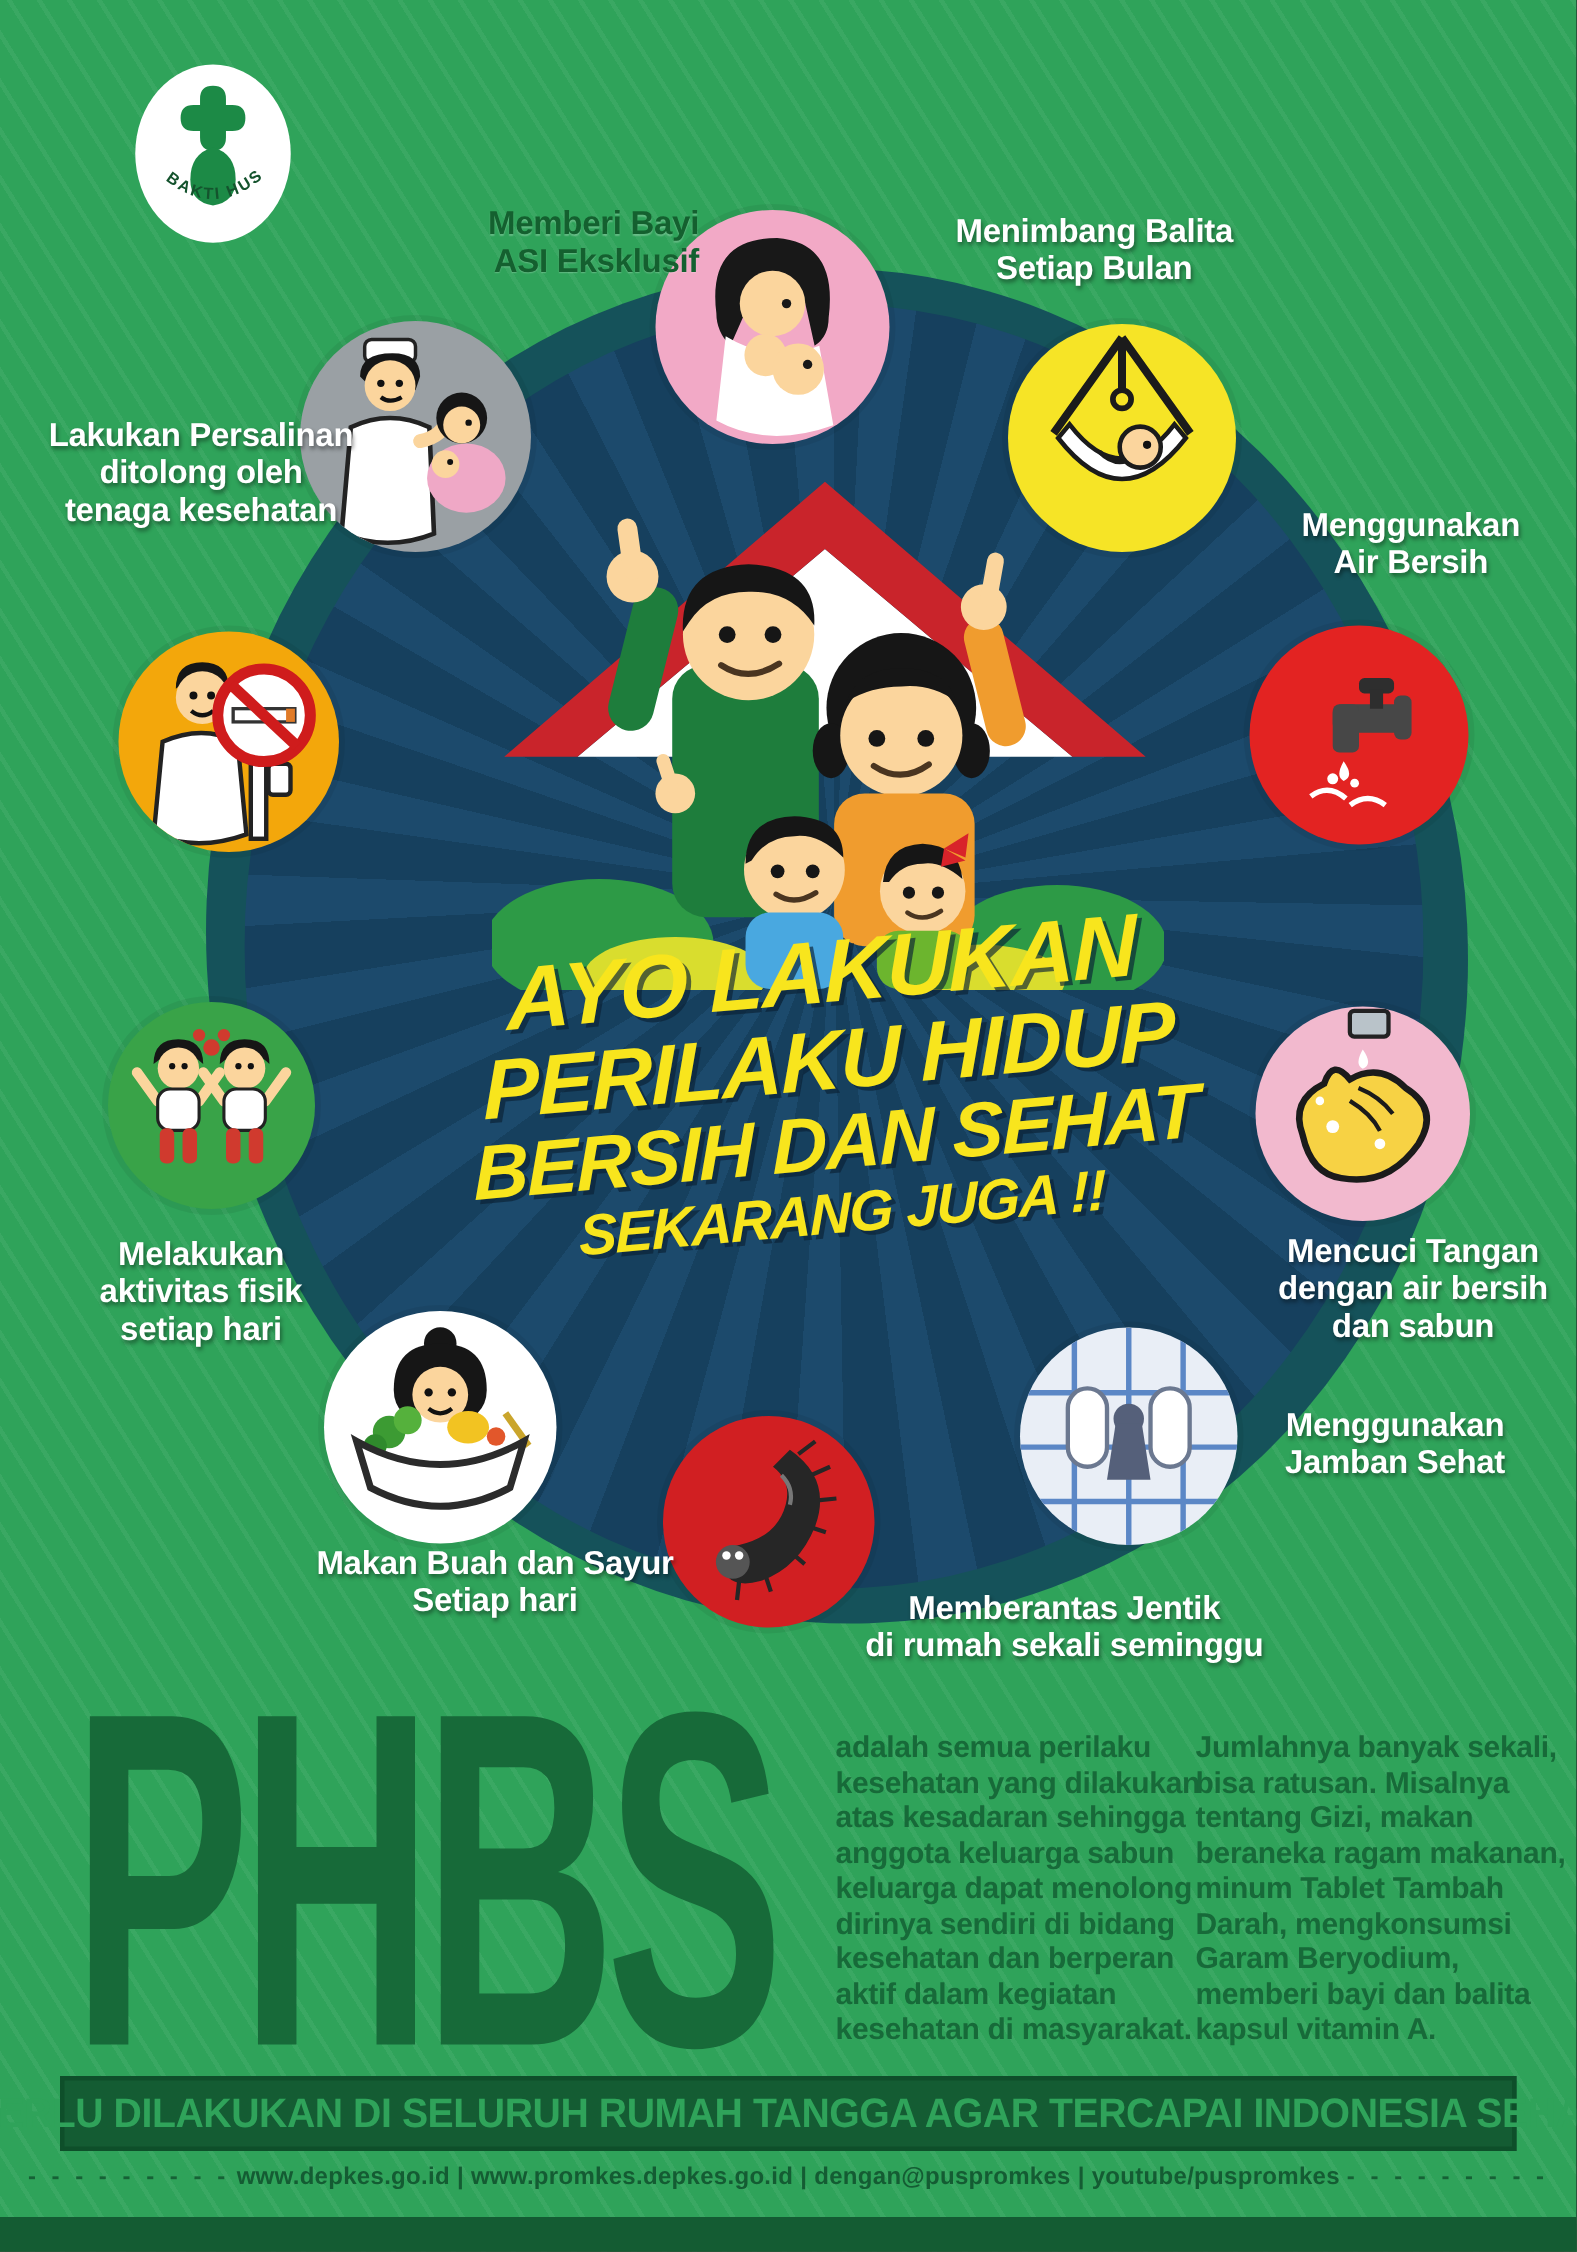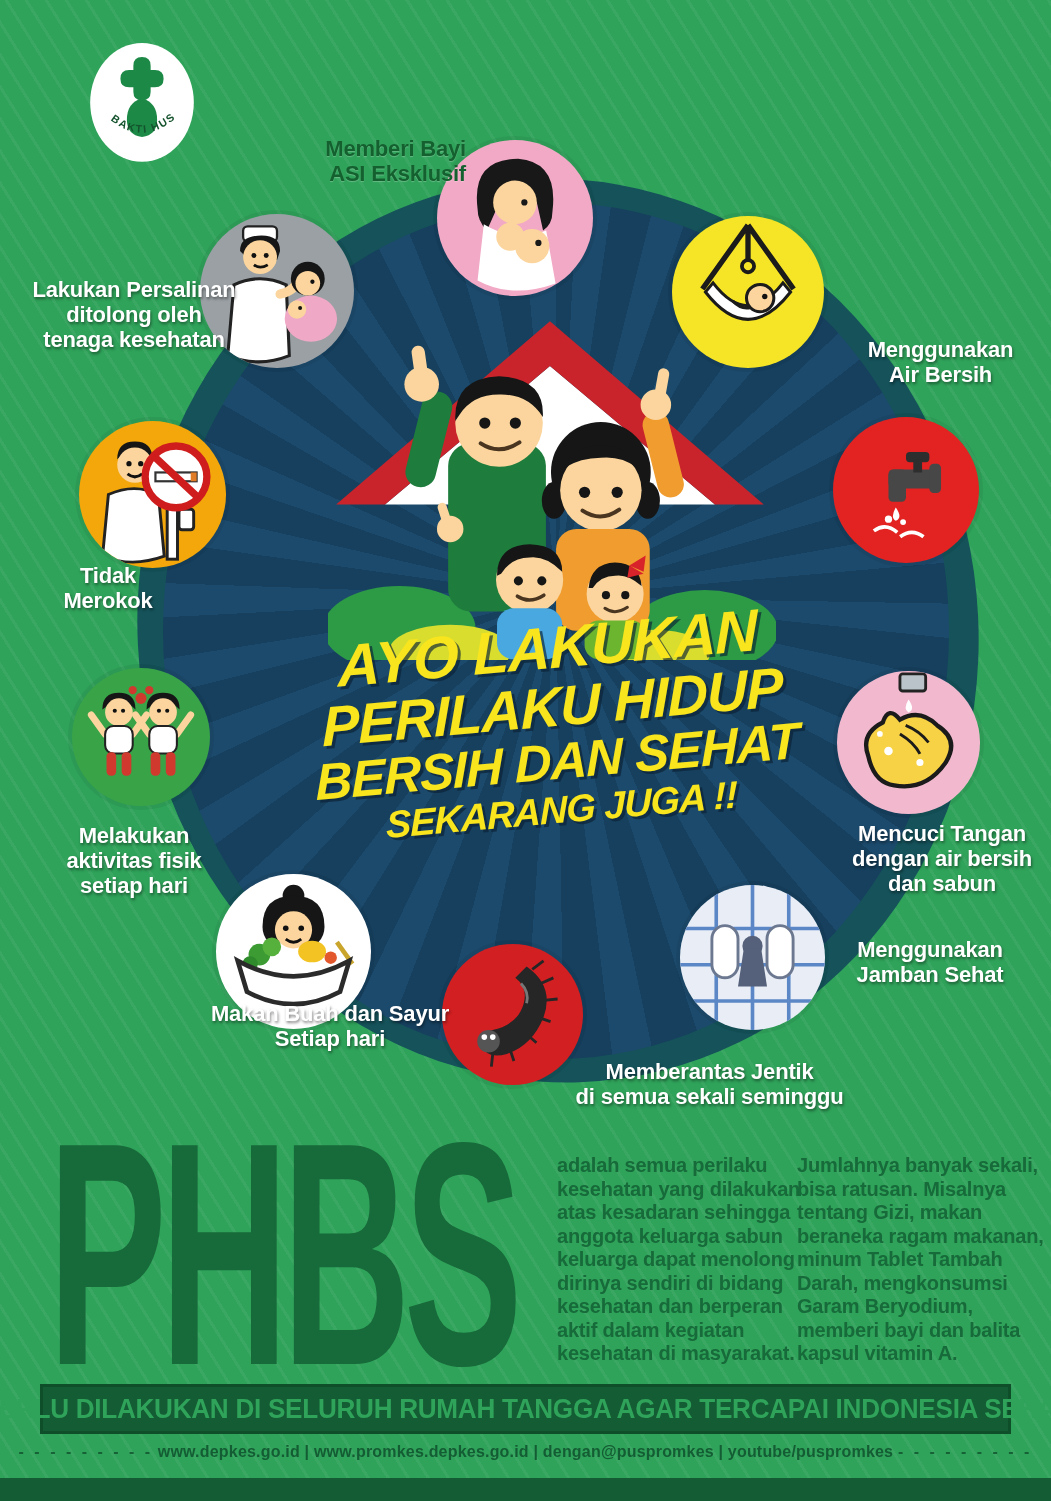--- a/index.html
+++ b/index.html
@@ -56,21 +56,21 @@
   .c-buah      {left:216px; top:874px; width:155px; height:155px;}
   .c-aktivitas {left:72px;  top:668px; width:138px; height:138px;}
   .c-rokok     {left:79px;  top:421px; width:147px; height:147px;}
   .c-persalinan{left:200px; top:214px; width:154px; height:154px;}
   .l-asi       {left:296px; top:136px; width:170px;text-align:right;}
   .l-menimbang {left:592px; top:141px; width:275px;}
   .l-air       {left:838px; top:337px; width:205px;}
   .l-cuci      {left:838px; top:821px; width:208px;}
   .l-jamban    {left:824px; top:937px; width:212px;}
   .l-jentik    {left:552px; top:1059px; width:315px;}
-  .l-buah      {left:192px; top:1001px; width:276px;}
+  .l-buah      {left:192px; top:1029px; width:276px;}
   .l-aktivitas {left:38px;  top:823px; width:192px;}
   .l-rokok     {left:28px;  top:563px; width:160px;}
   .l-persalinan{left:18px;  top:277px; width:232px;text-align:center;}
   
   .phbs-title{
     position:absolute; left:48px; top:1105px; color:#176a39; font-weight:bold;
     font-size:318px; line-height:0.94; letter-spacing:-12px;
     transform:scaleX(0.56); transform-origin:left top; white-space:nowrap;
   }
   .para{
@@ -320,36 +320,36 @@
       <circle cx="70" cy="45" r="8" fill="#fbd59d"></circle>
         <circle cx="73" cy="44" r="1.4" fill="#111"></circle>
       <ellipse cx="72" cy="68" rx="17" ry="15" fill="#efa8c6"></ellipse>
       <circle cx="63" cy="62" r="6" fill="#fbd59d"></circle>
         <circle cx="65" cy="61" r="1.3" fill="#111"></circle>
     </svg>
   </div>
 
   <div class="blabel dark l-asi">Memberi Bayi
 ASI Eksklusif</div>
+  <div class="blabel l-menimbang">Menimbang Balita
+Setiap Bulan</div>
   <div class="blabel l-air">Menggunakan
 Air Bersih</div>
   <div class="blabel l-cuci">Mencuci Tangan
 dengan air bersih
 dan sabun</div>
   <div class="blabel l-jamban">Menggunakan
 Jamban Sehat</div>
   <div class="blabel l-jentik">Memberantas Jentik
-di semua sekali seminggu</div>
+di rumah sekali seminggu</div>
   <div class="blabel l-buah">Makan Buah dan Sayur
 Setiap hari</div>
   <div class="blabel l-aktivitas">Melakukan
 aktivitas fisik
 setiap hari</div>
-  <div class="blabel l-rokok">Tidak
-Merokok</div>
   <div class="blabel l-persalinan">Lakukan Persalinan
 ditolong oleh
 tenaga kesehatan</div>
 
   <div class="phbs-title">PHBS</div>
   <div class="para p-def">adalah semua perilaku
 kesehatan yang dilakukan
 atas kesadaran sehingga
 anggota keluarga sabun
 keluarga dapat menolong

